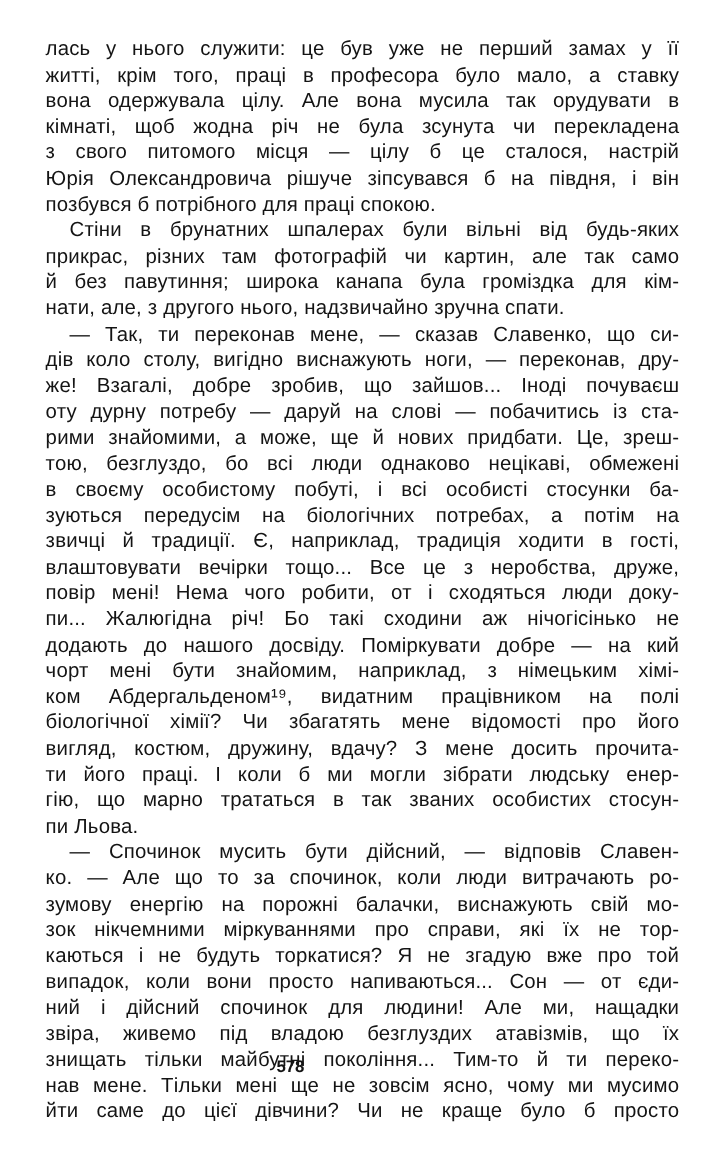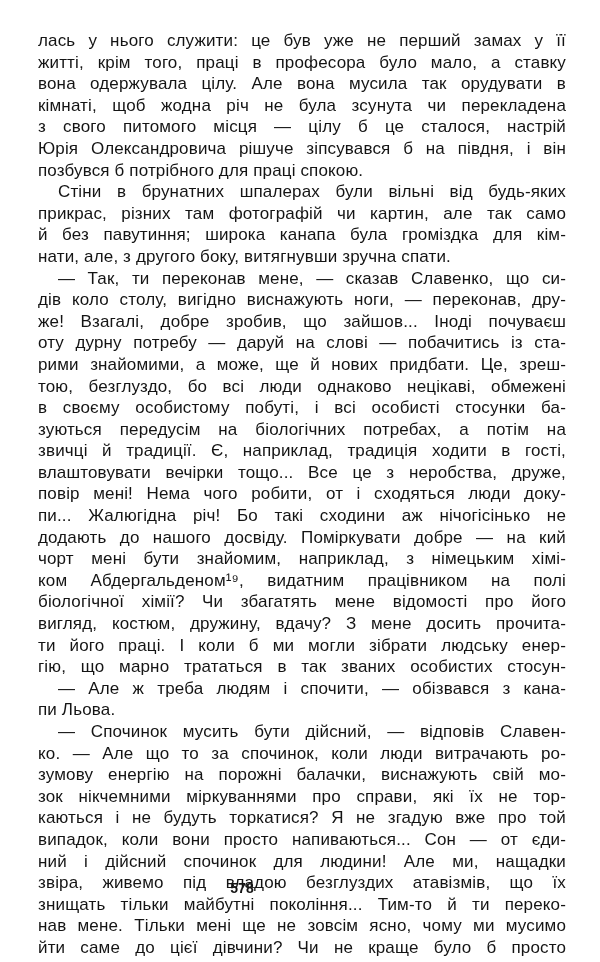--- a/index.html
+++ b/index.html
@@ -33,41 +33,40 @@
     <span class="line">лась у нього служити: це був уже не перший замах у її</span>
     <span class="line">житті, крім того, праці в професора було мало, а ставку</span>
     <span class="line">вона одержувала цілу. Але вона мусила так орудувати в</span>
     <span class="line">кімнаті, щоб жодна річ не була зсунута чи перекладена</span>
     <span class="line">з свого питомого місця — цілу б це сталося, настрій</span>
     <span class="line">Юрія Олександровича рішуче зіпсувався б на півдня, і він</span>
     <span class="line last">позбувся б потрібного для праці спокою.</span>
     <span class="line indent">Стіни в брунатних шпалерах були вільні від будь-яких</span>
     <span class="line">прикрас, різних там фотографій чи картин, але так само</span>
     <span class="line">й без павутиння; широка канапа була громіздка для кім-</span>
-    <span class="line last">нати, але, з другого боку, витягнувши зручна спати.</span>
+    <span class="line last">нати, але, з другого нього, надзвичайно зручна спати.</span>
     <span class="line indent">— Так, ти переконав мене, — сказав Славенко, що си-</span>
     <span class="line">дів коло столу, вигідно виснажують ноги, — переконав, дру-</span>
     <span class="line">же! Взагалі, добре зробив, що зайшов... Іноді почуваєш</span>
     <span class="line">оту дурну потребу — даруй на слові — побачитись із ста-</span>
     <span class="line">рими знайомими, а може, ще й нових придбати. Це, зреш-</span>
     <span class="line">тою, безглуздо, бо всі люди однаково нецікаві, обмежені</span>
     <span class="line">в своєму особистому побуті, і всі особисті стосунки ба-</span>
     <span class="line">зуються передусім на біологічних потребах, а потім на</span>
     <span class="line">звичці й традиції. Є, наприклад, традиція ходити в гості,</span>
     <span class="line">влаштовувати вечірки тощо... Все це з неробства, друже,</span>
     <span class="line">повір мені! Нема чого робити, от і сходяться люди доку-</span>
     <span class="line">пи... Жалюгідна річ! Бо такі сходини аж нічогісінько не</span>
     <span class="line">додають до нашого досвіду. Поміркувати добре — на кий</span>
     <span class="line">чорт мені бути знайомим, наприклад, з німецьким хімі-</span>
     <span class="line">ком Абдергальденом¹⁹, видатним працівником на полі</span>
     <span class="line">біологічної хімії? Чи збагатять мене відомості про його</span>
     <span class="line">вигляд, костюм, дружину, вдачу? З мене досить прочита-</span>
     <span class="line">ти його праці. І коли б ми могли зібрати людську енер-</span>
     <span class="line">гію, що марно трататься в так званих особистих стосун-</span>
-    <span class="line indent">— Але ж треба людям і спочити, — обізвався з кана-</span>
     <span class="line last">пи Льова.</span>
     <span class="line indent">— Спочинок мусить бути дійсний, — відповів Славен-</span>
     <span class="line">ко. — Але що то за спочинок, коли люди витрачають ро-</span>
     <span class="line">зумову енергію на порожні балачки, виснажують свій мо-</span>
     <span class="line">зок нікчемними міркуваннями про справи, які їх не тор-</span>
     <span class="line">каються і не будуть торкатися? Я не згадую вже про той</span>
     <span class="line">випадок, коли вони просто напиваються... Сон — от єди-</span>
     <span class="line">ний і дійсний спочинок для людини! Але ми, нащадки</span>
     <span class="line">звіра, живемо під владою безглуздих атавізмів, що їх</span>
     <span class="line">знищать тільки майбутні покоління... Тим-то й ти переко-</span>

